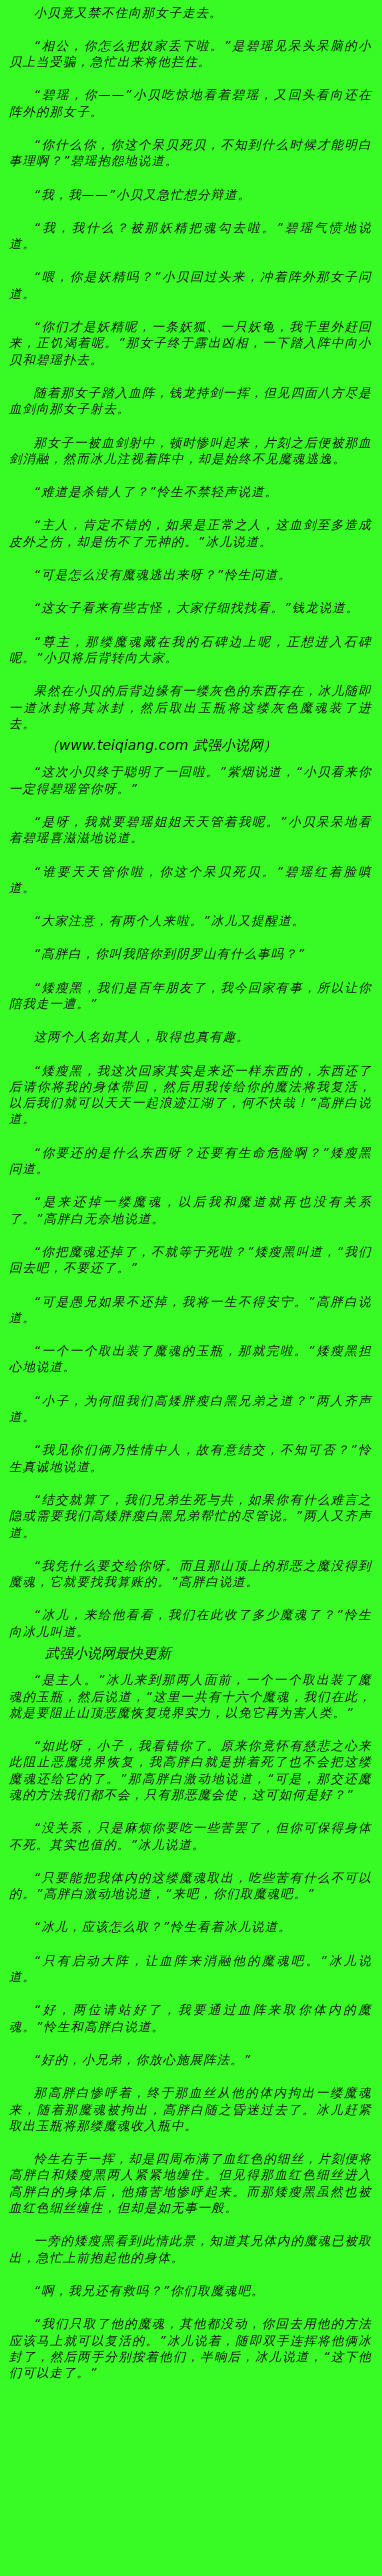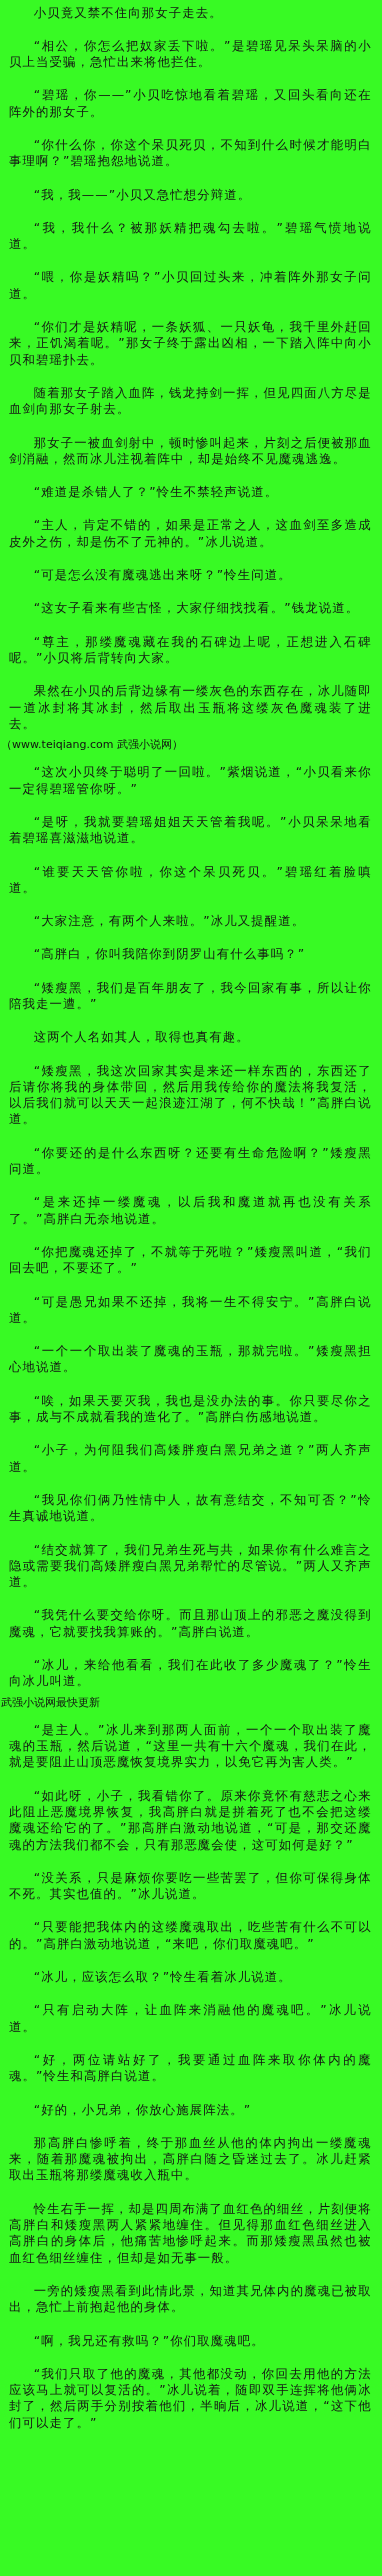--- a/index.html
+++ b/index.html
@@ -14,38 +14,40 @@
   .page {
     box-sizing: border-box;
     width: 383px;
     min-height: 2576px;
     padding: 4.5px 11.3px 22.5px 9px;
     background: #38fa24;
   }
   .chapter-text p {
     margin: 0 0 17px 0;
     padding: 0;
+    font-style: italic;
   }
   p.story {
     color: #141414;
     font-size: 12.4px;
     line-height: 16.3px;
     letter-spacing: 1.1px;
     text-indent: 2em;
     text-align: justify;
     word-break: break-all;
   }
   p.note {
     color: #101010;
-    font-size: 11px;
+    font-size: 14px;
     line-height: 10.7px;
     letter-spacing: 0;
     text-indent: 0;
     margin: -9px 0 13.5px -7.9px;
     font-family: "DejaVu Sans", "Liberation Sans", sans-serif;
+    padding-left: 44px;
   }
 </style>
 </head>
 <body>
 
 <div class="page">
   <div class="chapter-text" id="chapter-text">
       <p class="story">小贝竟又禁不住向那女子走去。</p>
       <p class="story">“相公，你怎么把奴家丢下啦。”是碧瑶见呆头呆脑的小贝上当受骗，急忙出来将他拦住。</p>
       <p class="story">“碧瑶，你——”小贝吃惊地看着碧瑶，又回头看向还在阵外的那女子。</p>
@@ -69,21 +71,20 @@
       <p class="story">“大家注意，有两个人来啦。”冰儿又提醒道。</p>
       <p class="story">“高胖白，你叫我陪你到阴罗山有什么事吗？”</p>
       <p class="story">“矮瘦黑，我们是百年朋友了，我今回家有事，所以让你陪我走一遭。”</p>
       <p class="story">这两个人名如其人，取得也真有趣。</p>
       <p class="story">“矮瘦黑，我这次回家其实是来还一样东西的，东西还了后请你将我的身体带回，然后用我传给你的魔法将我复活，以后我们就可以天天一起浪迹江湖了，何不快哉！”高胖白说道。</p>
       <p class="story">“你要还的是什么东西呀？还要有生命危险啊？”矮瘦黑问道。</p>
       <p class="story">“是来还掉一缕魔魂，以后我和魔道就再也没有关系了。”高胖白无奈地说道。</p>
       <p class="story">“你把魔魂还掉了，不就等于死啦？”矮瘦黑叫道，“我们回去吧，不要还了。”</p>
       <p class="story">“可是愚兄如果不还掉，我将一生不得安宁。”高胖白说道。</p>
       <p class="story">“一个一个取出装了魔魂的玉瓶，那就完啦。”矮瘦黑担心地说道。</p>
-      <p class="story">“唉，如果天要灭我，我也是没办法的事。你只要尽你之事，成与不成就看我的造化了。”高胖白伤感地说道。</p>
       <p class="story">“小子，为何阻我们高矮胖瘦白黑兄弟之道？”两人齐声道。</p>
       <p class="story">“我见你们俩乃性情中人，故有意结交，不知可否？”怜生真诚地说道。</p>
       <p class="story">“结交就算了，我们兄弟生死与共，如果你有什么难言之隐或需要我们高矮胖瘦白黑兄弟帮忙的尽管说。”两人又齐声道。</p>
       <p class="story">“我凭什么要交给你呀。而且那山顶上的邪恶之魔没得到魔魂，它就要找我算账的。”高胖白说道。</p>
       <p class="story">“冰儿，来给他看看，我们在此收了多少魔魂了？”怜生向冰儿叫道。</p>
       <p class="note">武强小说网最快更新</p>
       <p class="story">“是主人。”冰儿来到那两人面前，一个一个取出装了魔魂的玉瓶，然后说道，“这里一共有十六个魔魂，我们在此，就是要阻止山顶恶魔恢复境界实力，以免它再为害人类。”</p>
       <p class="story">“如此呀，小子，我看错你了。原来你竟怀有慈悲之心来此阻止恶魔境界恢复，我高胖白就是拼着死了也不会把这缕魔魂还给它的了。”那高胖白激动地说道，“可是，那交还魔魂的方法我们都不会，只有那恶魔会使，这可如何是好？”</p>
       <p class="story">“没关系，只是麻烦你要吃一些苦罢了，但你可保得身体不死。其实也值的。”冰儿说道。</p>
       <p class="story">“只要能把我体内的这缕魔魂取出，吃些苦有什么不可以的。”高胖白激动地说道，“来吧，你们取魔魂吧。”</p>

